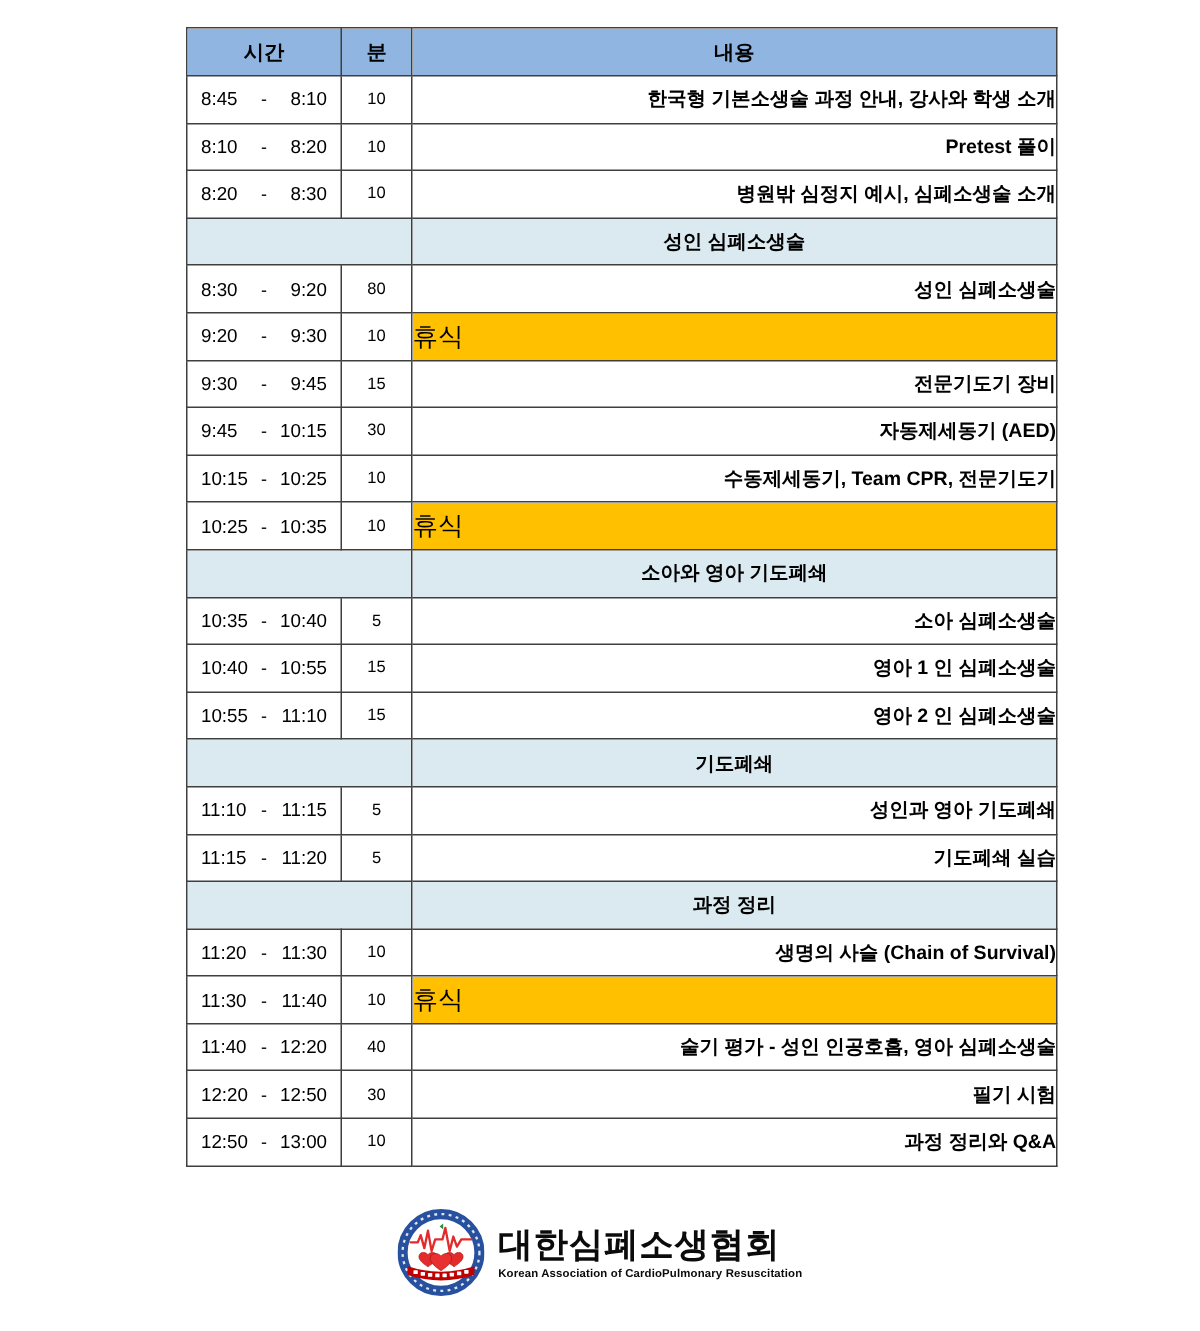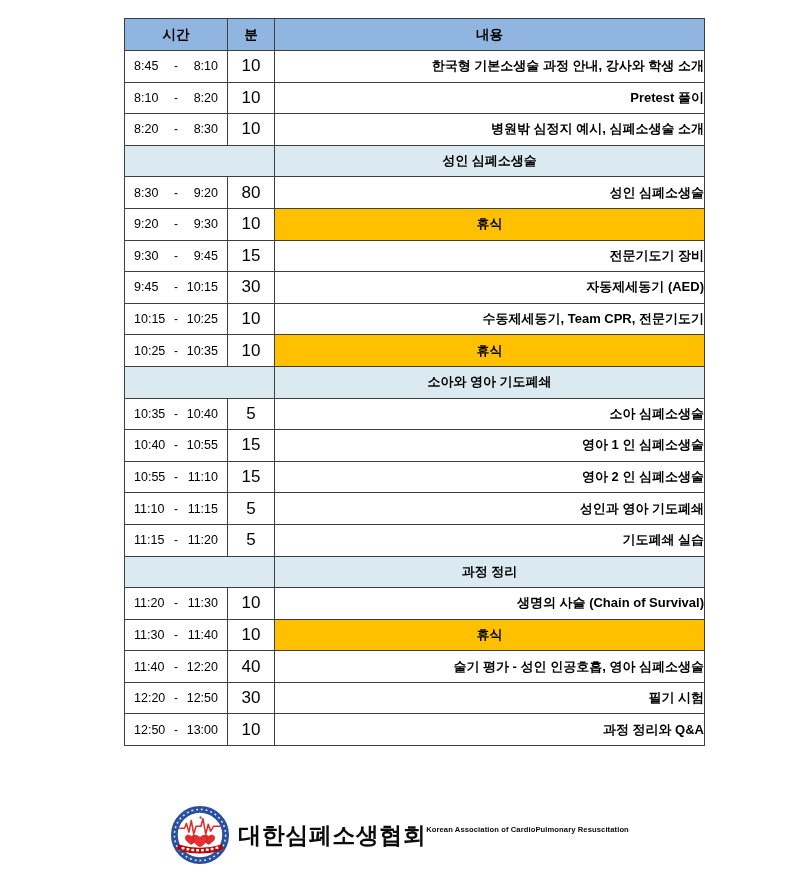--- a/index.html
+++ b/index.html
@@ -41,39 +41,39 @@
   td.time{
     display:table-cell;font-size:12.5px;font-weight:normal;
   }
   td.time .t-grid{
     display:grid;grid-template-columns:1fr auto 1fr;
     align-items:center;padding:0 9px;
   }
   td.time .t-start{text-align:left;}
   td.time .t-dash{text-align:center;padding:0 4px;font-size:12px;}
   td.time .t-end{text-align:right;}
-  td.min{font-size:17px;text-align:center;}
+  td.min{font-size:11px;text-align:center;}
   td.cnt{
     font-size:13px;font-weight:bold;text-align:right;padding-left:14px;
   }
   td.brk{
     background:var(--break-bg);
-    font-size:13px;font-weight:bold;text-align:center;
+    font-size:17px;font-weight:normal;
   }
   td.sec{background:var(--section-bg);}
   td.sec-title{
     background:var(--section-bg);
     font-size:13px;font-weight:bold;text-align:center;
   }
   .footer-logo{
     position:absolute;left:0;top:806px;width:800px;
     display:flex;justify-content:center;align-items:center;gap:9px;
   }
   .logo-mark{width:58px;height:58px;flex:0 0 auto;}
-  .logo-text{display:flex;flex-direction:row;justify-content:center;}
+  .logo-text{display:flex;flex-direction:column;justify-content:center;}
   .org-ko{
     font-size:23px;font-weight:800;letter-spacing:0.5px;line-height:1.05;
     color:#0b0b0b;
   }
   .org-en{
     font-size:7.6px;font-weight:bold;letter-spacing:0.1px;margin-top:2px;
     color:#0b0b0b;
   }
 </style>
 </head>
@@ -226,20 +226,24 @@
         <tr>
           <td class="time">
             <div class="t-grid">
               <span class="t-start">10:55</span>
               <span class="t-dash">-</span>
               <span class="t-end">11:10</span>
             </div>
           </td>
           <td class="min">15</td>
           <td class="cnt">영아 2 인 심폐소생술</td>
+        </tr>
+        <tr>
+          <td class="sec" colspan="2"></td>
+          <td class="sec-title">기도폐쇄</td>
         </tr>
         <tr>
           <td class="time">
             <div class="t-grid">
               <span class="t-start">11:10</span>
               <span class="t-dash">-</span>
               <span class="t-end">11:15</span>
             </div>
           </td>
           <td class="min">5</td>

